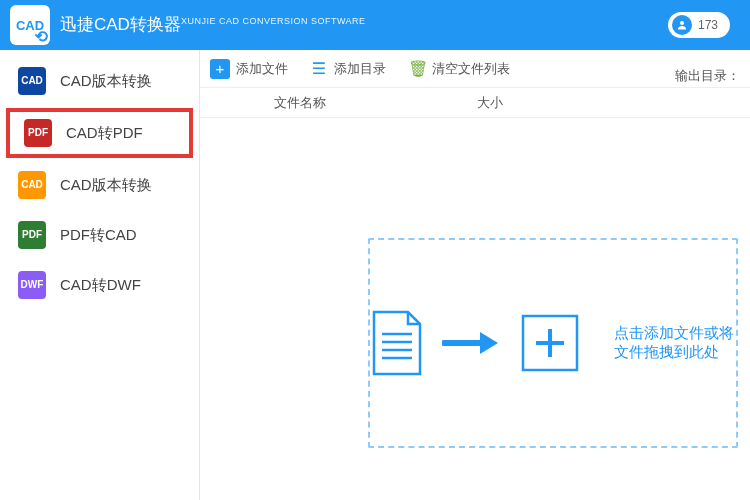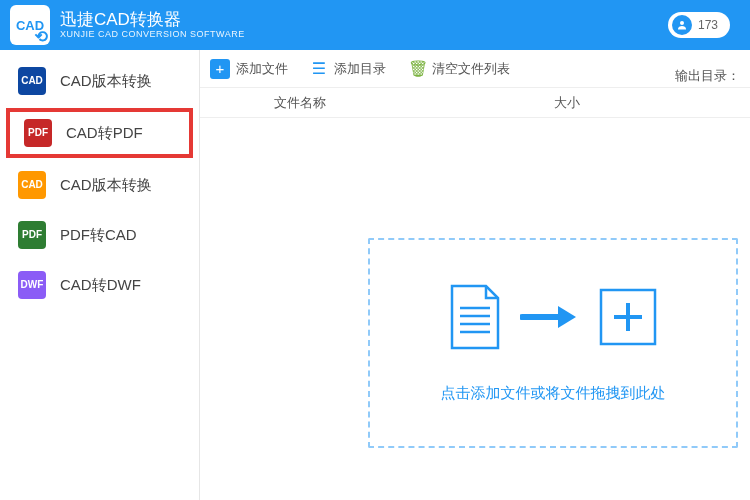--- a/index.html
+++ b/index.html
@@ -25,21 +25,21 @@
   margin-right: 10px;
   position: relative;
 }
 .logo-box::after {
   content: "⟲";
   position: absolute;
   bottom: -1px; right: 2px;
   font-size: 16px;
   color: #2196f3;
 }
-.title-block { display: flex; flex-direction: column; }
+.title-block { display: flex; flex-direction: row; }
 .title-cn { font-size: 17px; font-weight: 500; line-height: 1.1; }
 .title-en { font-size: 9px; opacity: 0.9; letter-spacing: 0.5px; }
 .user-badge {
   position: absolute;
   right: 20px; top: 12px;
   background: #fff;
   border-radius: 14px;
   height: 26px;
   padding: 0 12px 0 4px;
   display: flex; align-items: center;
@@ -116,37 +116,37 @@
 
 .cols {
   height: 30px;
   display: flex;
   align-items: center;
   font-size: 13px;
   color: #555;
   border-bottom: 1px solid #eee;
 }
 .col-name { flex: 0 0 200px; text-align: center; }
-.col-size { flex: 0 0 180px; text-align: right; }
+.col-size { flex: 0 0 180px; text-align: center; }
 .col-status { flex: 1; text-align: center; }
 
 .dropzone-wrap {
   flex: 1;
   display: flex;
   align-items: flex-start;
   justify-content: flex-end;
   padding: 120px 12px 0 0;
 }
 .dropzone {
   width: 370px;
   height: 210px;
   border: 2px dashed #90caf9;
   border-radius: 2px;
   display: flex;
-  flex-direction: column;
+  flex-direction: row;
   align-items: center;
   justify-content: center;
   gap: 34px;
   cursor: pointer;
 }
 .dz-icons { display: flex; align-items: center; gap: 18px; }
 .dz-text { color: #2196f3; font-size: 15px; }
 .arrow-svg { color: #2196f3; }
 </style>
 </head>

